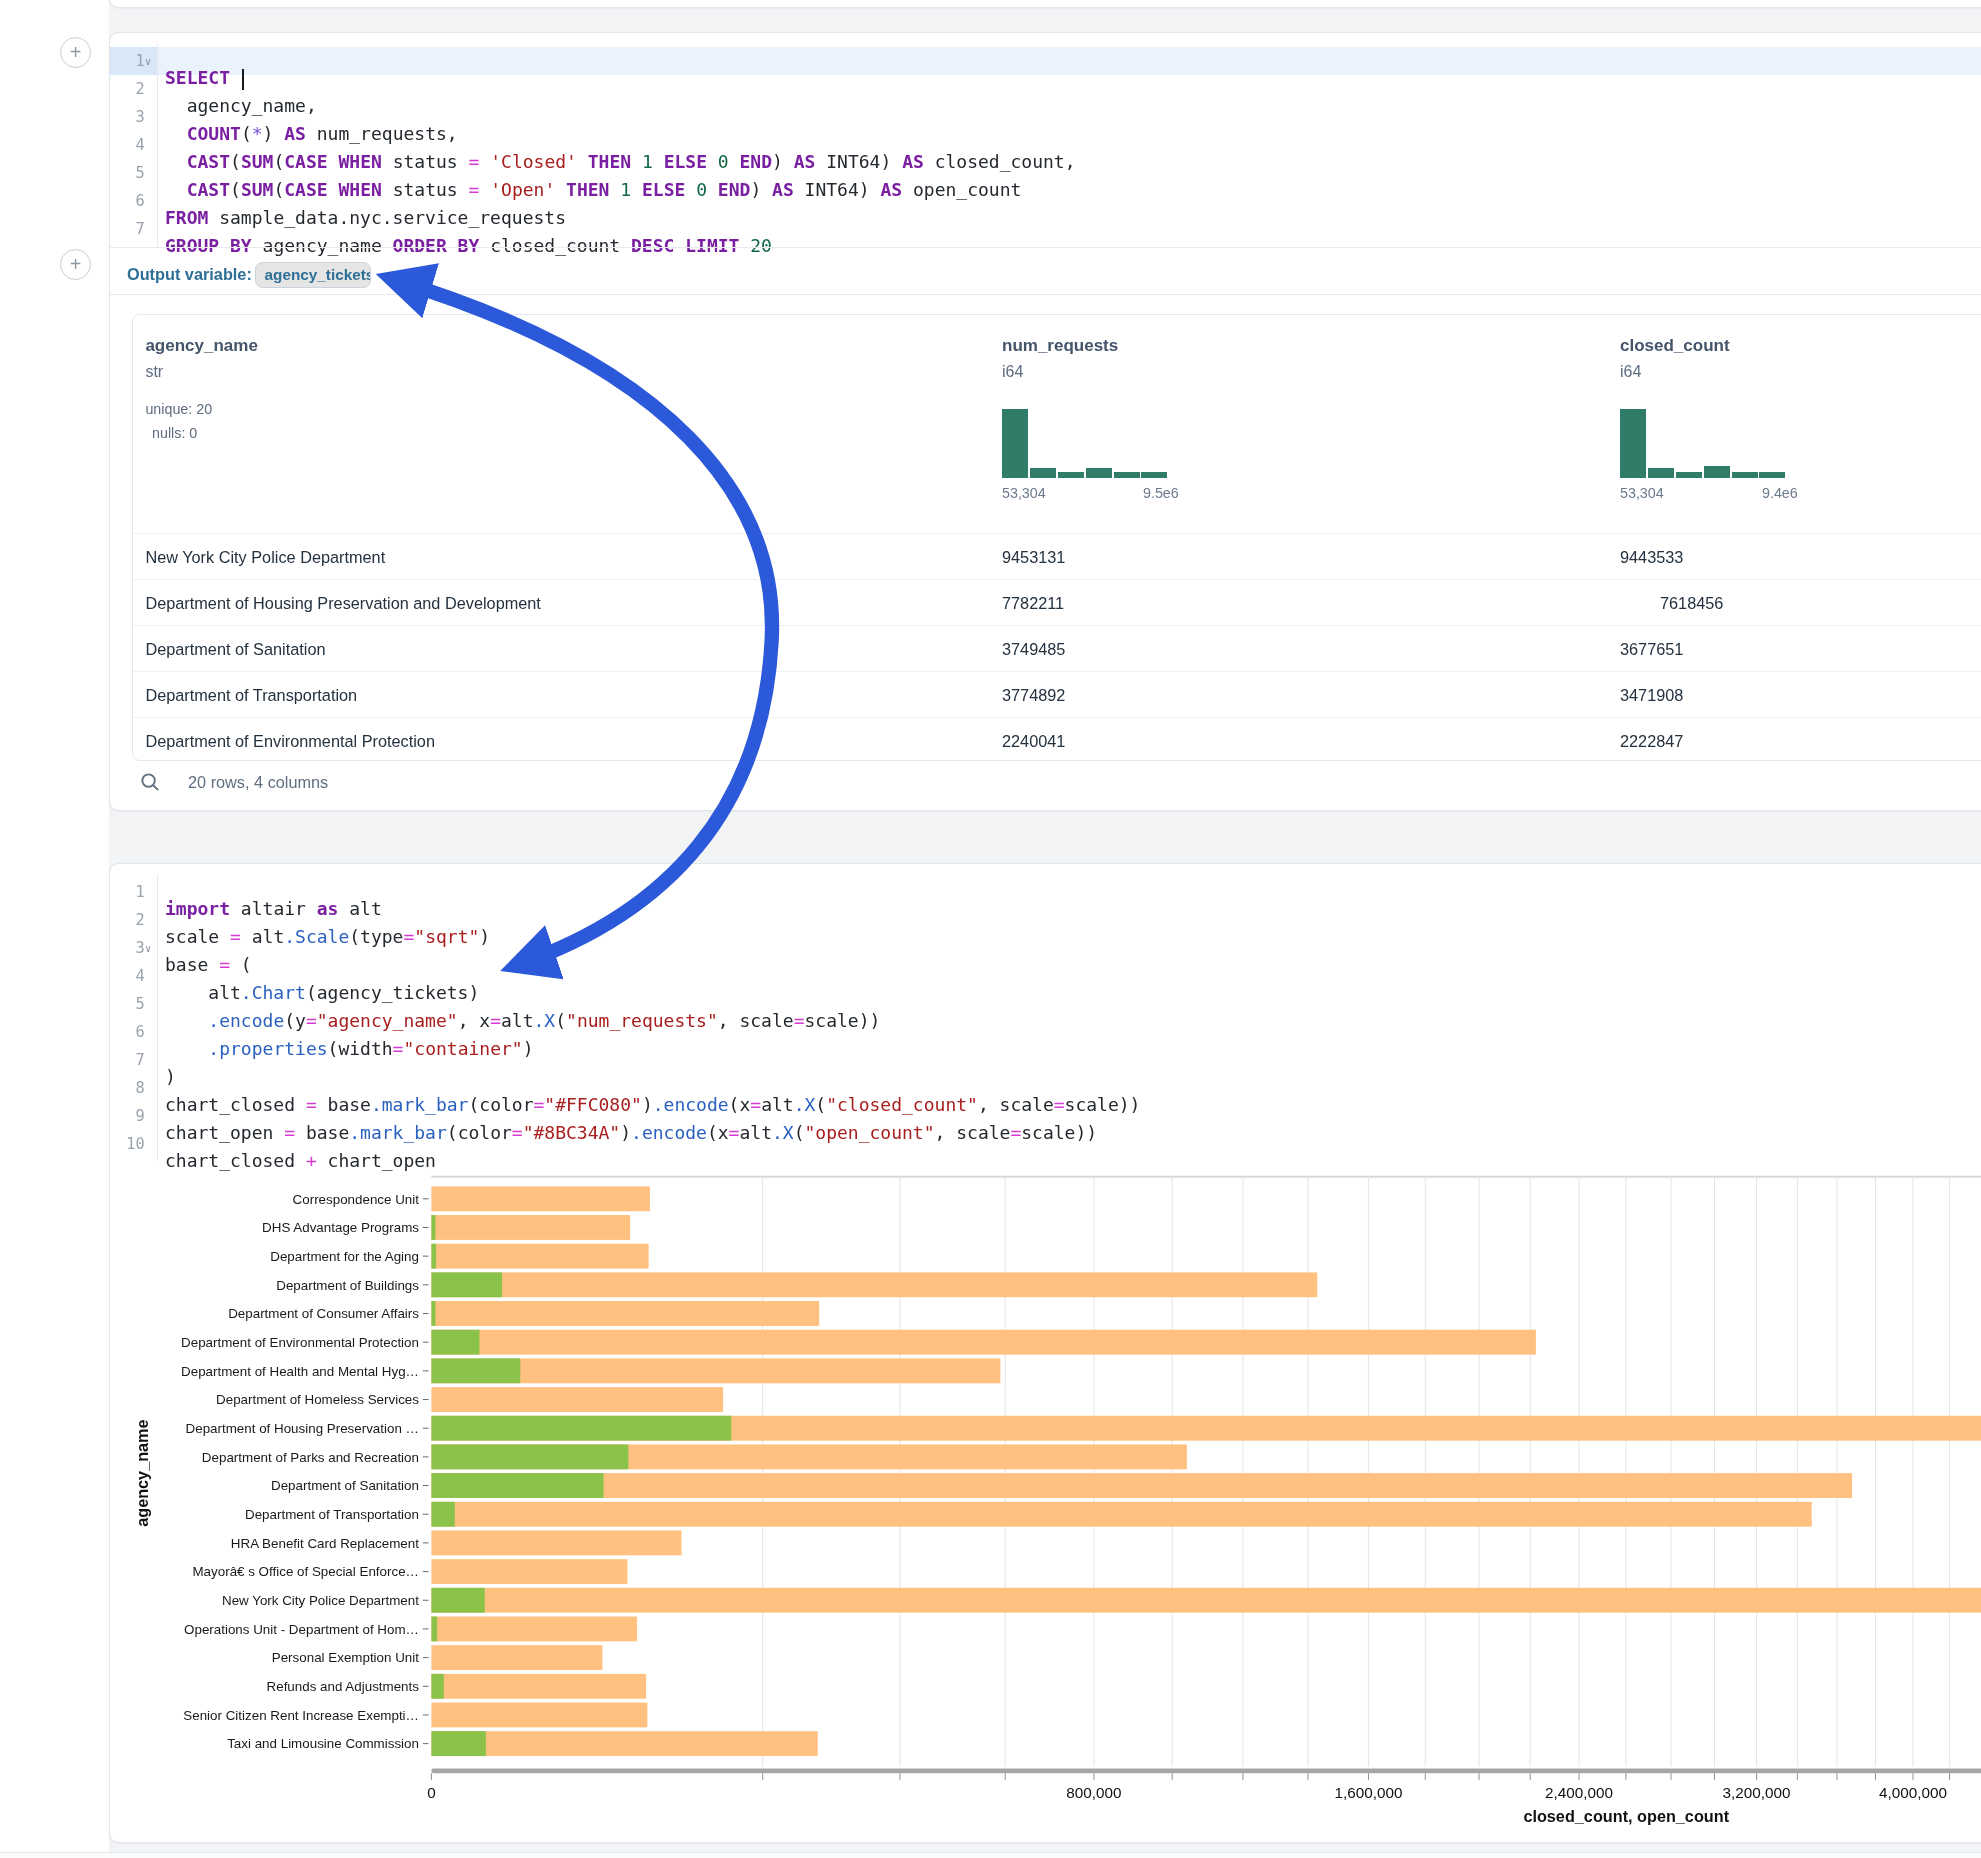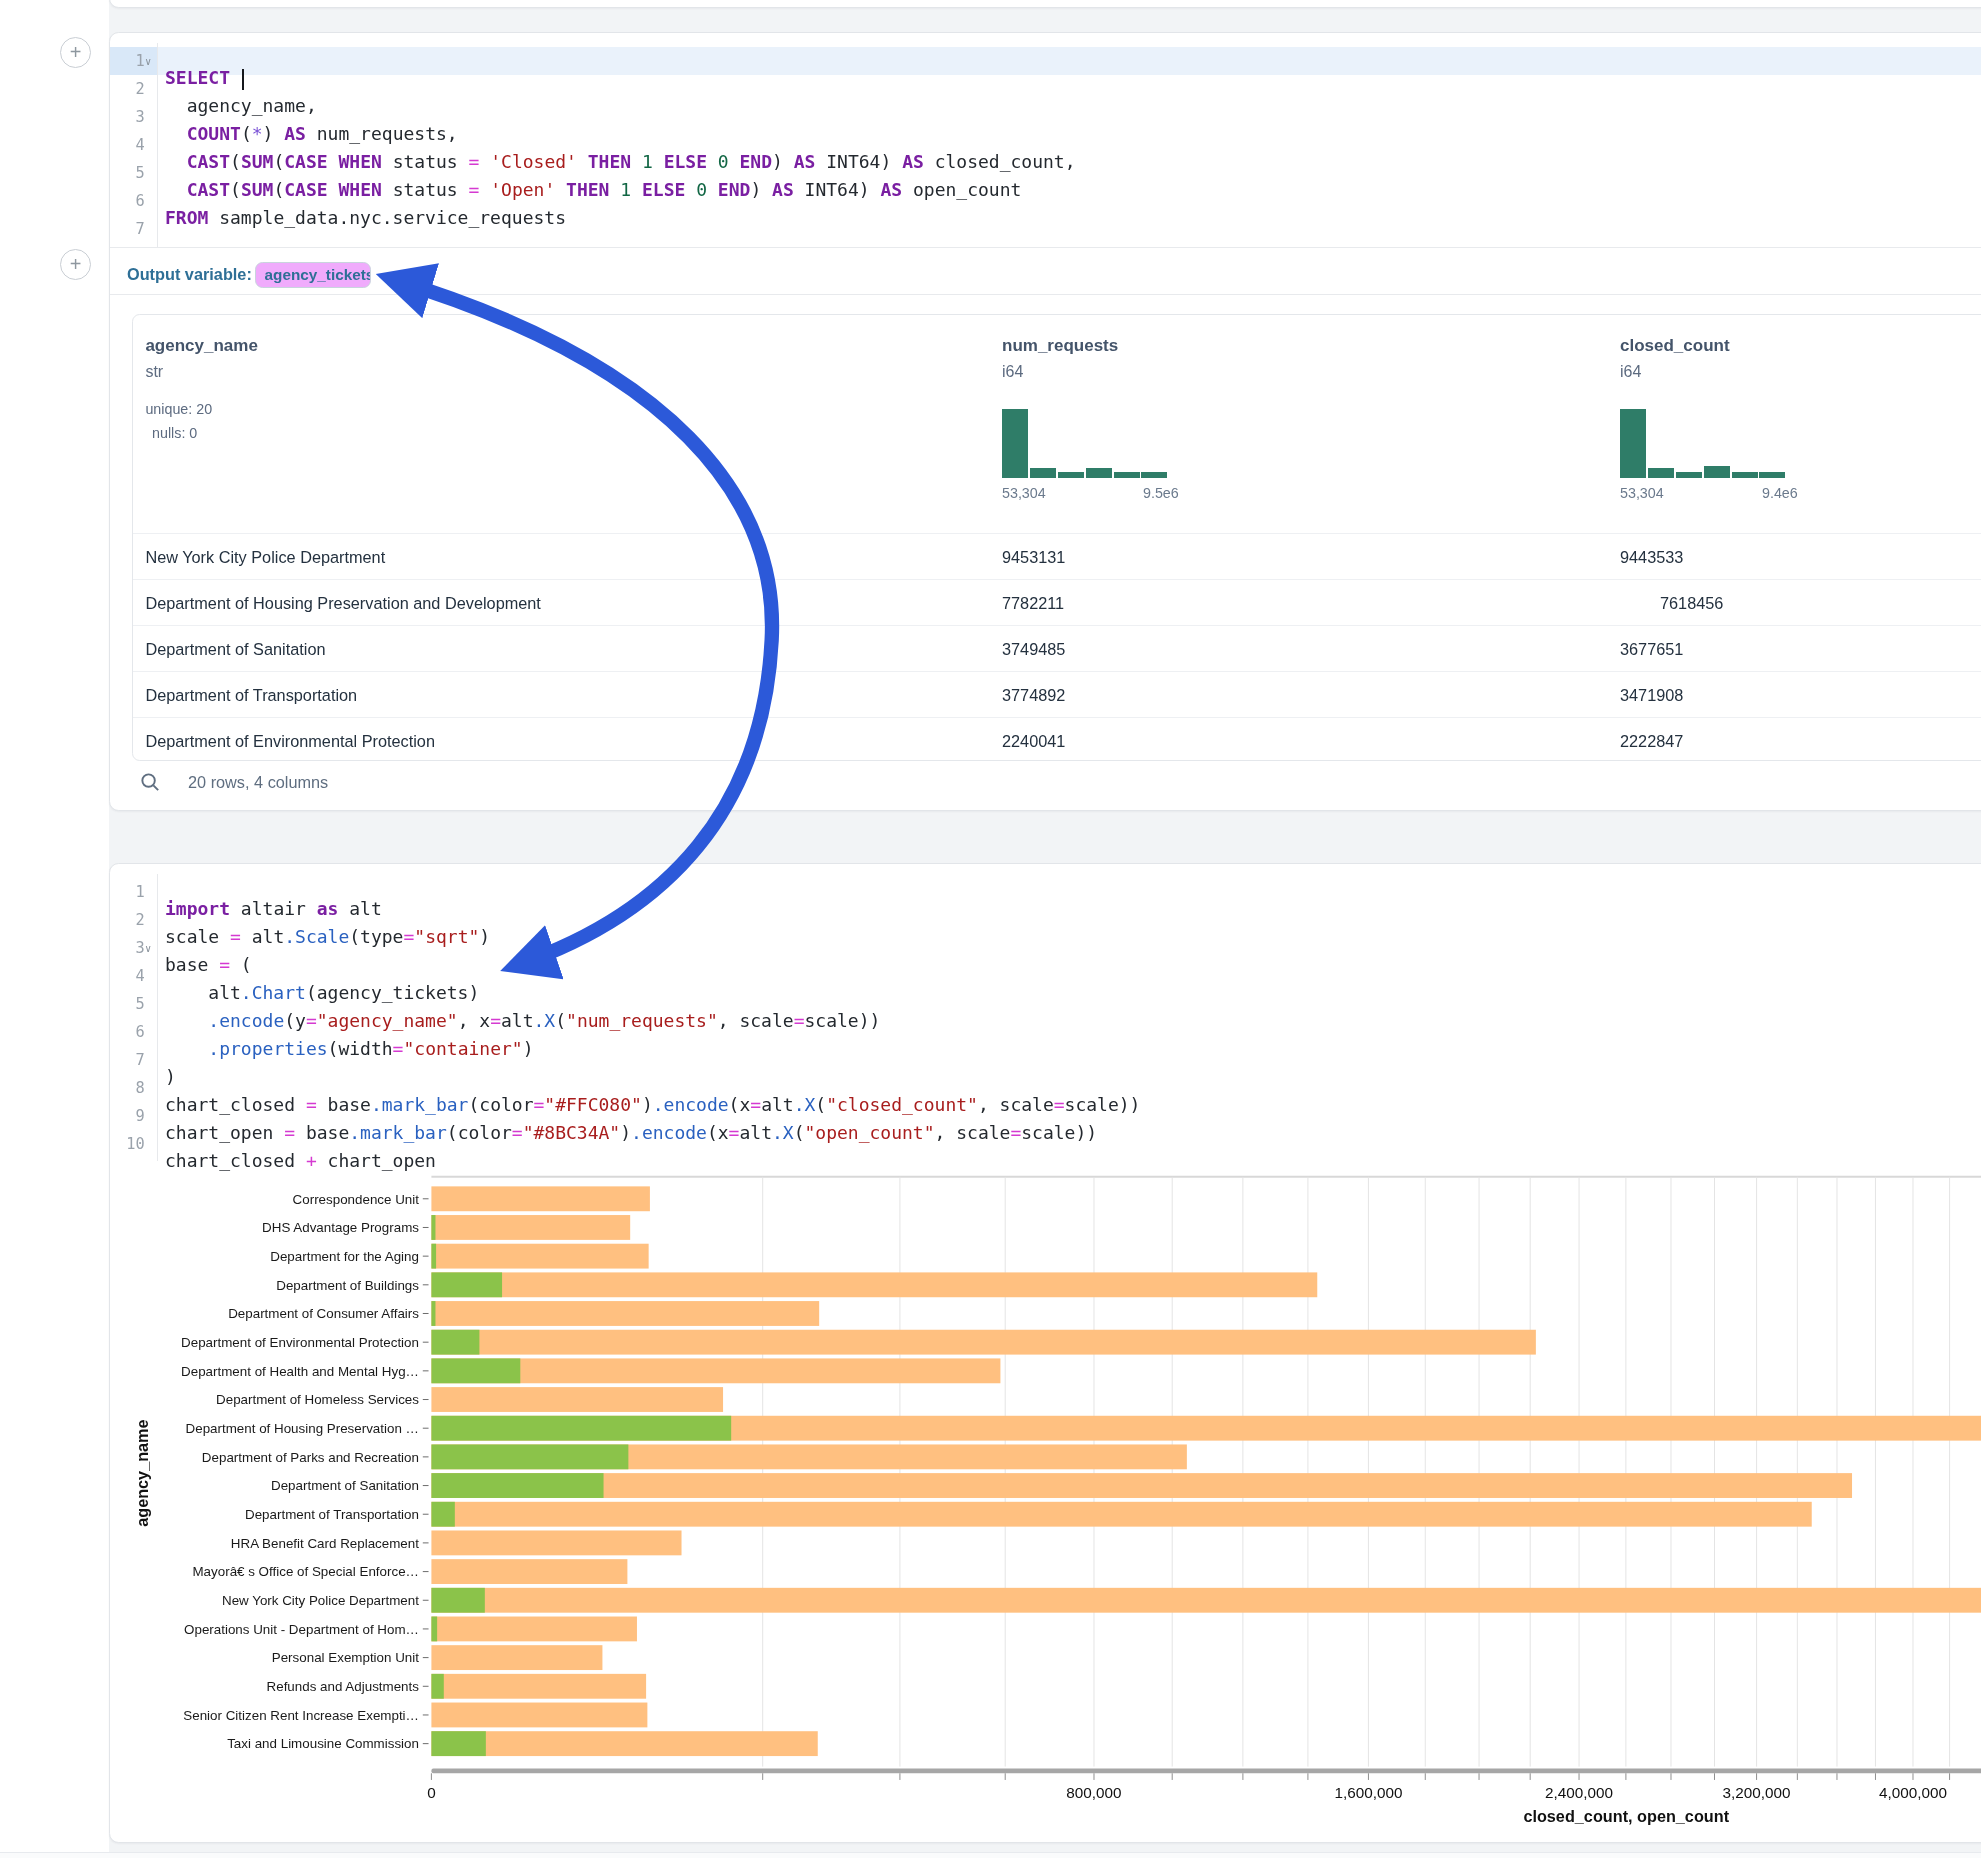--- a/index.html
+++ b/index.html
@@ -37,21 +37,21 @@
   .tok-f { color:#2a61c0; }
   .tok-v { color:#7a52d6; }
   .tok-p { color:#24292f; }
   .tok-cur { display:inline-block; width:1.9px; height:21px; background:#15181c; vertical-align:middle; margin-left:1px;}
 
   .divider { position:absolute; left:0; right:0; height:1px; background:#e8eaed; }
 
   
   .outvar-label { position:absolute; left:17px; color:#2e6f96; font-size:16.3px; font-weight:bold; }
   .outvar-pill  { position:absolute; left:145px; width:116px; height:26px; border:1px solid #c9d4de;
-                  border-radius:7.6px; background:#f0abfc; color:#2e6f96; font-weight:bold; font-size:15.3px;
+                  border-radius:7.6px; background:#e5e5e5; color:#2e6f96; font-weight:bold; font-size:15.3px;
                   line-height:24px; padding-left:8.6px; overflow:hidden; white-space:nowrap; }
 
   
   .df-card { position:absolute; left:22px; top:281px; width:1897px; height:447px;
              border:1px solid #e4e7eb; border-radius:7.6px; background:#fff; overflow:hidden; }
   .df-colname { position:absolute; top:21px; font-size:17px; font-weight:bold; color:#44546a; }
   .df-coltype { position:absolute; top:48px; font-size:16px; color:#5d6b80; }
   .df-meta    { position:absolute; font-size:14.3px; color:#5d6b80; }
   .hist { position:absolute; top:91px; height:72px; display:flex; align-items:flex-end; gap:1.9px; }
   .hist .hbar { width:26px; background:#2f7d68; }
@@ -78,21 +78,21 @@
   <div class="plus-btn" style="top:249px;">+</div>
 
   <div id="sql-cell" class="cell">
     <div id="sql-code" class="code-area" style="top:14.3px;">
         <div class="code-line sel"><div class="gutter">1</div><div class="fold">∨</div><div class="code-text"><span class="tok-k">SELECT</span><span class="tok-p"> </span><span class="tok-cur"></span></div></div>
         <div class="code-line"><div class="gutter">2</div><div class="code-text"><span class="tok-p">  agency_name,</span></div></div>
         <div class="code-line"><div class="gutter">3</div><div class="code-text"><span class="tok-p">  </span><span class="tok-k">COUNT</span><span class="tok-p">(</span><span class="tok-v">*</span><span class="tok-p">) </span><span class="tok-k">AS</span><span class="tok-p"> num_requests,</span></div></div>
         <div class="code-line"><div class="gutter">4</div><div class="code-text"><span class="tok-p">  </span><span class="tok-k">CAST</span><span class="tok-p">(</span><span class="tok-k">SUM</span><span class="tok-p">(</span><span class="tok-k">CASE</span><span class="tok-p"> </span><span class="tok-k">WHEN</span><span class="tok-p"> status </span><span class="tok-o">=</span><span class="tok-p"> </span><span class="tok-s">'Closed'</span><span class="tok-p"> </span><span class="tok-k">THEN</span><span class="tok-p"> </span><span class="tok-n">1</span><span class="tok-p"> </span><span class="tok-k">ELSE</span><span class="tok-p"> </span><span class="tok-n">0</span><span class="tok-p"> </span><span class="tok-k">END</span><span class="tok-p">) </span><span class="tok-k">AS</span><span class="tok-p"> INT64) </span><span class="tok-k">AS</span><span class="tok-p"> closed_count,</span></div></div>
         <div class="code-line"><div class="gutter">5</div><div class="code-text"><span class="tok-p">  </span><span class="tok-k">CAST</span><span class="tok-p">(</span><span class="tok-k">SUM</span><span class="tok-p">(</span><span class="tok-k">CASE</span><span class="tok-p"> </span><span class="tok-k">WHEN</span><span class="tok-p"> status </span><span class="tok-o">=</span><span class="tok-p"> </span><span class="tok-s">'Open'</span><span class="tok-p"> </span><span class="tok-k">THEN</span><span class="tok-p"> </span><span class="tok-n">1</span><span class="tok-p"> </span><span class="tok-k">ELSE</span><span class="tok-p"> </span><span class="tok-n">0</span><span class="tok-p"> </span><span class="tok-k">END</span><span class="tok-p">) </span><span class="tok-k">AS</span><span class="tok-p"> INT64) </span><span class="tok-k">AS</span><span class="tok-p"> open_count</span></div></div>
         <div class="code-line"><div class="gutter">6</div><div class="code-text"><span class="tok-k">FROM</span><span class="tok-p"> sample_data.nyc.service_requests</span></div></div>
-        <div class="code-line"><div class="gutter">7</div></div>
+        <div class="code-line"><div class="gutter">7</div><div class="code-text"><span class="tok-k">GROUP BY</span><span class="tok-p"> agency_name </span><span class="tok-k">ORDER BY</span><span class="tok-p"> closed_count </span><span class="tok-k">DESC</span><span class="tok-p"> </span><span class="tok-k">LIMIT</span><span class="tok-p"> </span><span class="tok-n">20</span></div></div>
       </div>
     <div class="gutter-sep" style="top:9.6px; height:204px;"></div>
     <div class="divider" style="top:214px;"></div>
 
     <div class="outvar-label" style="top:232px;">Output variable:</div>
     <div class="outvar-pill" style="top:229px;">agency_tickets</div>
     <div class="divider" style="top:261px;"></div>
 
     <div class="df-card">
       <div id="df-header">

